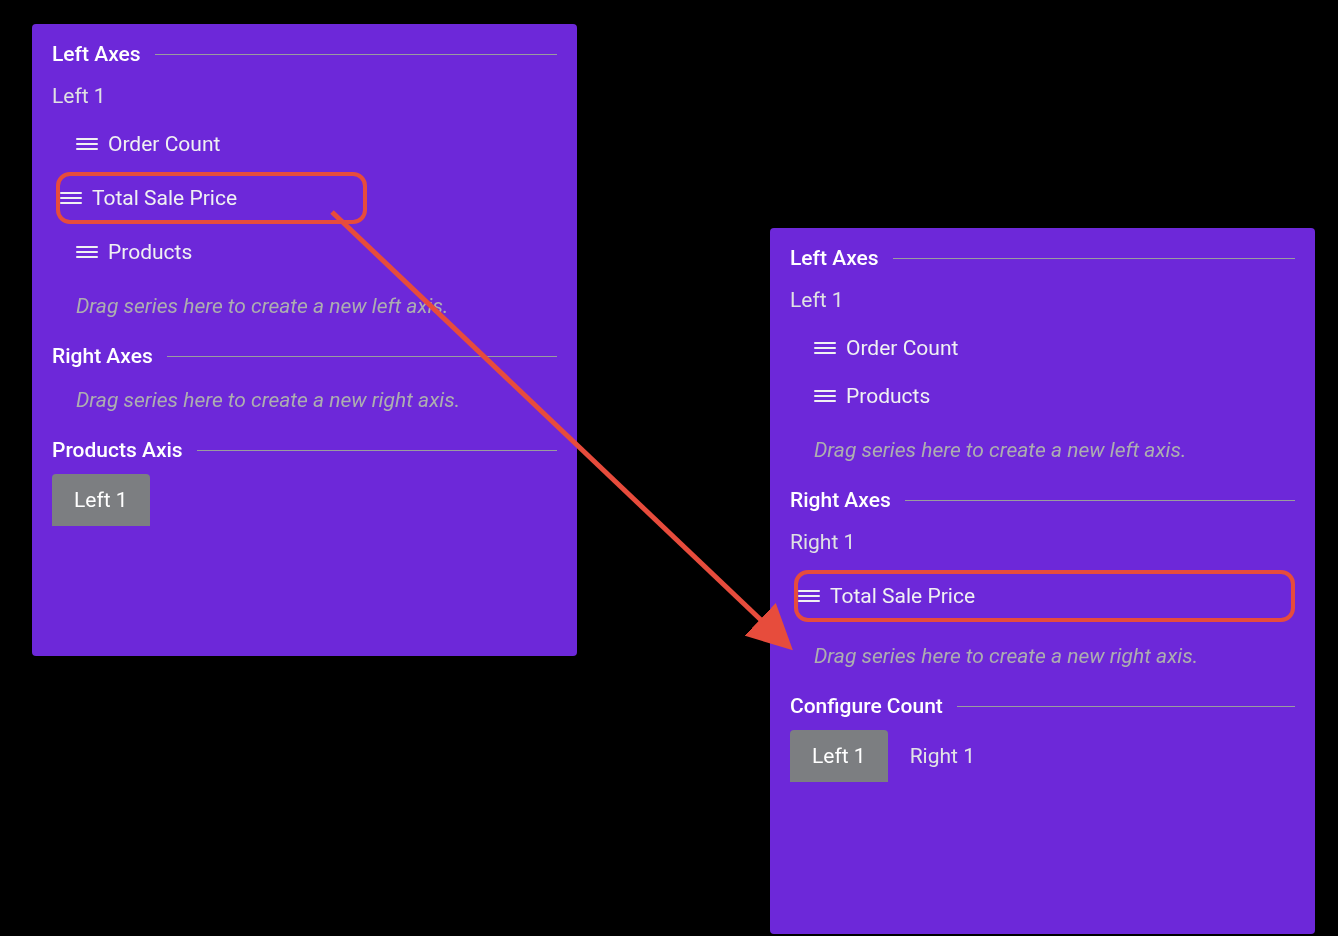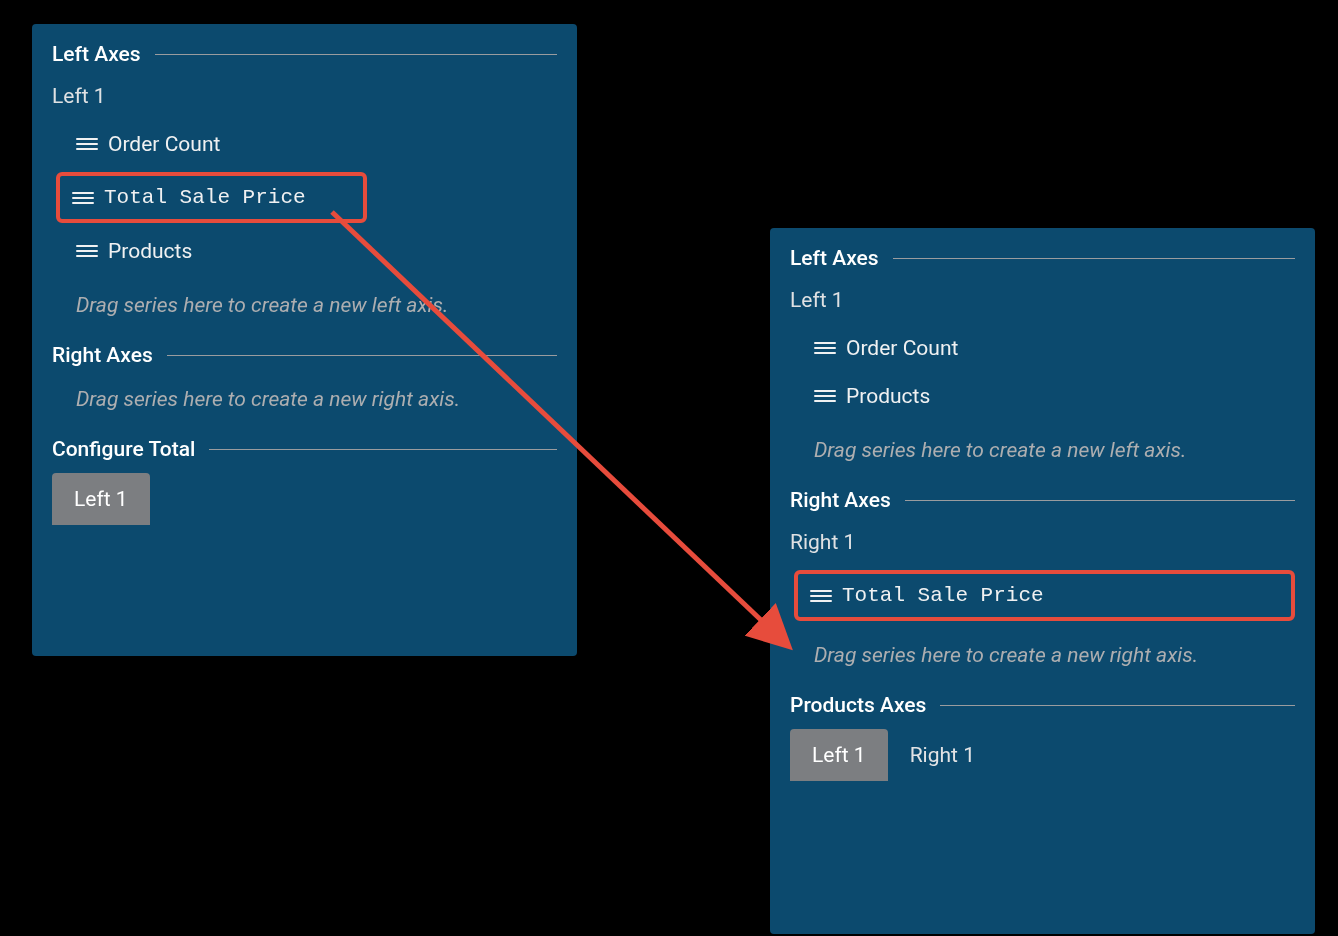--- a/index.html
+++ b/index.html
@@ -9,21 +9,21 @@
     height: 936px;
     background: #000;
     font-family: -apple-system, BlinkMacSystemFont, "Segoe UI", Roboto, "Helvetica Neue", Arial, sans-serif;
     color: #e8eaed;
     overflow: hidden;
     position: relative;
   }
 
   .panel {
     position: absolute;
-    background: #0c4a6e;
+    background: #6d28d9;
     border-radius: 4px;
     padding: 12px 0;
   }
 
   .panel-a {
     left: 32px;
     top: 24px;
     width: 545px;
     height: 608px;
   }
@@ -83,25 +83,24 @@
   .drag-icon span {
     display: block;
     height: 2px;
     border-radius: 1px;
     background: #f0f1f2;
     margin: 3px 0;
   }
 
   .highlight-box {
     border: 4px solid #e74c3c;
-    border-radius: 6px;
-    padding: 10px 12px;
+    border-radius: 14px;
+    padding: 10px 0;
     margin-left: 24px;
     margin-right: 210px;
-    font-family: Liberation Mono, monospace;
   }
   .panel-b .highlight-box {
     margin-right: 20px;
   }
 
   .dropzone {
     padding: 14px 20px 20px 44px;
     font-size: 21px;
     font-style: italic;
     color: #adaeb0;
@@ -178,21 +177,21 @@
   <div class="dropzone">Drag series here to create a new left axis.</div>
 
   <div class="section-header">
     <span class="label">Right Axes</span>
     <span class="rule"></span>
   </div>
 
   <div class="dropzone">Drag series here to create a new right axis.</div>
 
   <div class="section-header">
-    <span class="label">Configure Total</span>
+    <span class="label">Products Axis</span>
     <span class="rule"></span>
   </div>
 
   <div class="tab-row">
     <div class="tab active">Left 1</div>
   </div>
 </div>
 
 <div class="panel panel-b">
 
@@ -235,21 +234,21 @@
         <span></span>
         <span></span>
         <span></span>
       </span>
     <span>Total Sale Price</span>
   </div>
 
   <div class="dropzone">Drag series here to create a new right axis.</div>
 
   <div class="section-header">
-    <span class="label">Products Axes</span>
+    <span class="label">Configure Count</span>
     <span class="rule"></span>
   </div>
 
   <div class="tab-row">
     <div class="tab active">Left 1</div>
     <div class="tab inactive">Right 1</div>
   </div>
 </div>
 
 <svg class="arrow-overlay" viewBox="0 0 1338 936">

